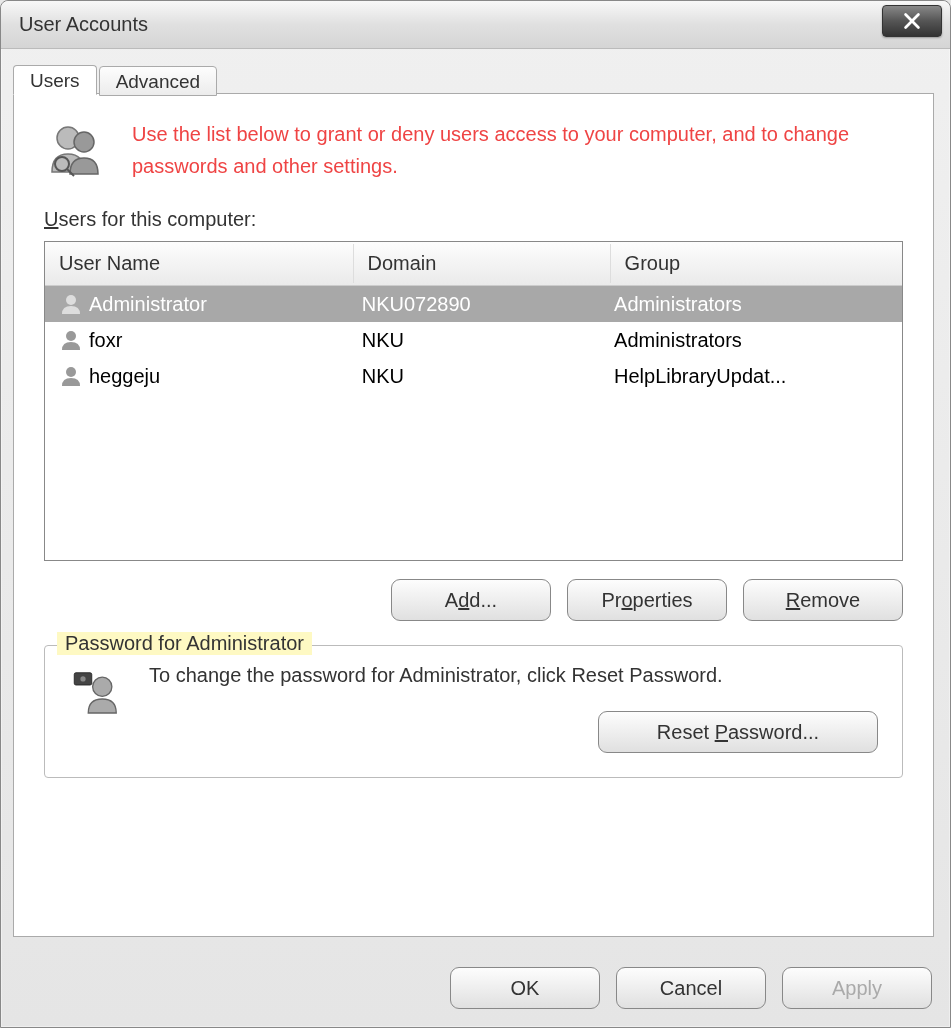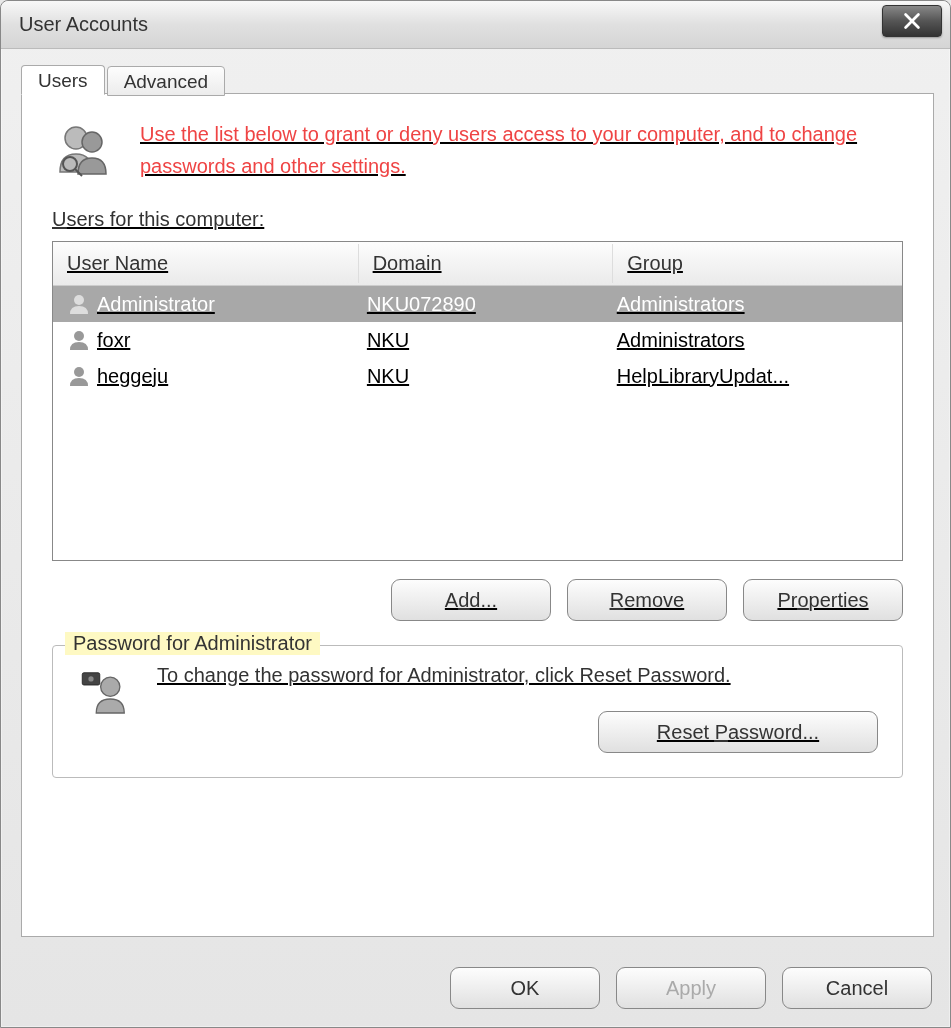--- a/index.html
+++ b/index.html
@@ -44,26 +44,25 @@
       justify-content: center;
       margin-top: -8px;
       box-shadow: 0 1px 2px rgba(0,0,0,0.3);
     }
     
     .close-btn svg { width: 22px; height: 22px; }
     
     .client-area {
       flex: 1;
       background: #fff;
-      margin: 14px 16px 16px 20px;
+      margin: 14px 16px 16px 12px;
       border: 1px solid #aaa;
       display: flex;
       flex-direction: column;
       position: relative;
-      text-decoration: underline;
     }
     
     .tab-strip {
       position: absolute;
       top: -29px;
       left: -1px;
       display: flex;
       height: 30px;
     }
     
@@ -338,22 +337,22 @@
                   <span>heggeju</span>
                 </div>
                 <div class="row-cell row-domain">NKU</div>
                 <div class="row-cell row-group">HelpLibraryUpdat...</div>
               </div>
             </div>
         </div>
 
         <div class="button-row">
           <button class="btn"><span>A</span><span class="underline">d</span><span>d...</span></button>
+          <button class="btn"><span>Pr</span><span class="underline">o</span><span>perties</span></button>
           <button class="btn"><span></span><span class="underline">R</span><span>emove</span></button>
-          <button class="btn"><span>Pr</span><span class="underline">o</span><span>perties</span></button>
         </div>
 
         <div class="fieldset">
           <div class="fieldset-legend">Password for Administrator</div>
           <div class="pw-body">
             <svg class="pw-icon" viewBox="0 0 64 64">
               <circle cx="38" cy="26" r="11" fill="#aaa" stroke="#666" stroke-width="1.5"></circle>
               <path d="M22 56 Q22 40 38 40 Q54 40 54 56 Z" fill="#aaa" stroke="#666" stroke-width="1.5"></path>
               <rect x="6" y="10" width="20" height="14" rx="2" fill="#444" stroke="#222"></rect>
               <circle cx="16" cy="17" r="3" fill="#888"></circle>
@@ -364,17 +363,17 @@
                 <button class="btn reset-btn"><span>Reset </span><span class="underline">P</span><span>assword...</span></button>
               </div>
             </div>
           </div>
         </div>
       </div>
     </div>
 
     <div class="footer-buttons">
       <button class="btn footer-btn">OK</button>
+      <button class="btn footer-btn">Cancel</button>
       <button class="btn footer-btn disabled">Apply</button>
-      <button class="btn footer-btn">Cancel</button>
     </div>
   </div>
 </div>
 
 </body></html>

